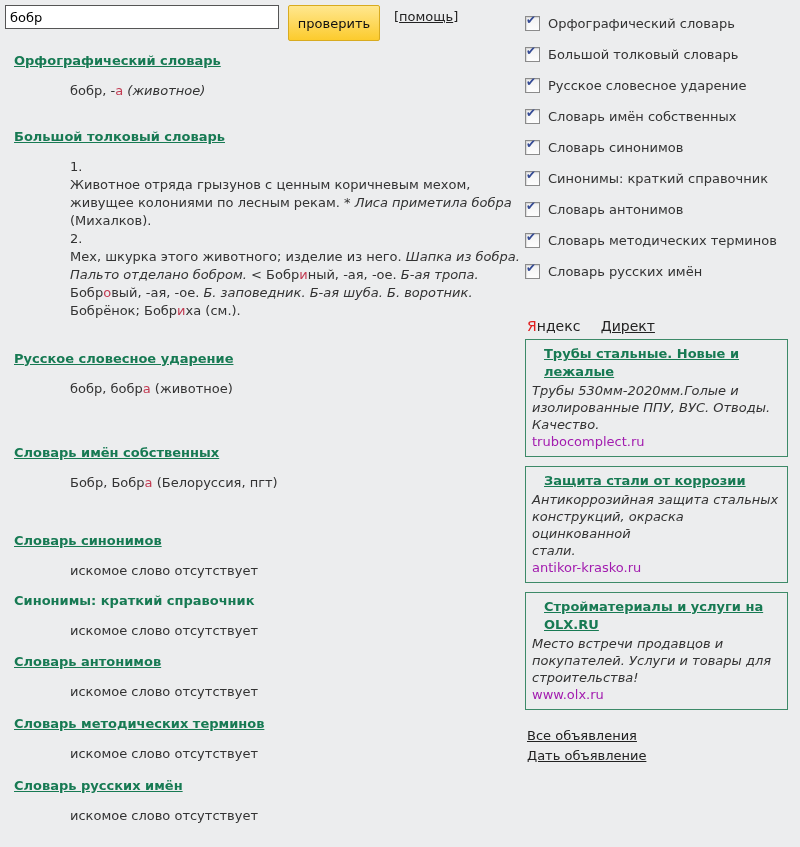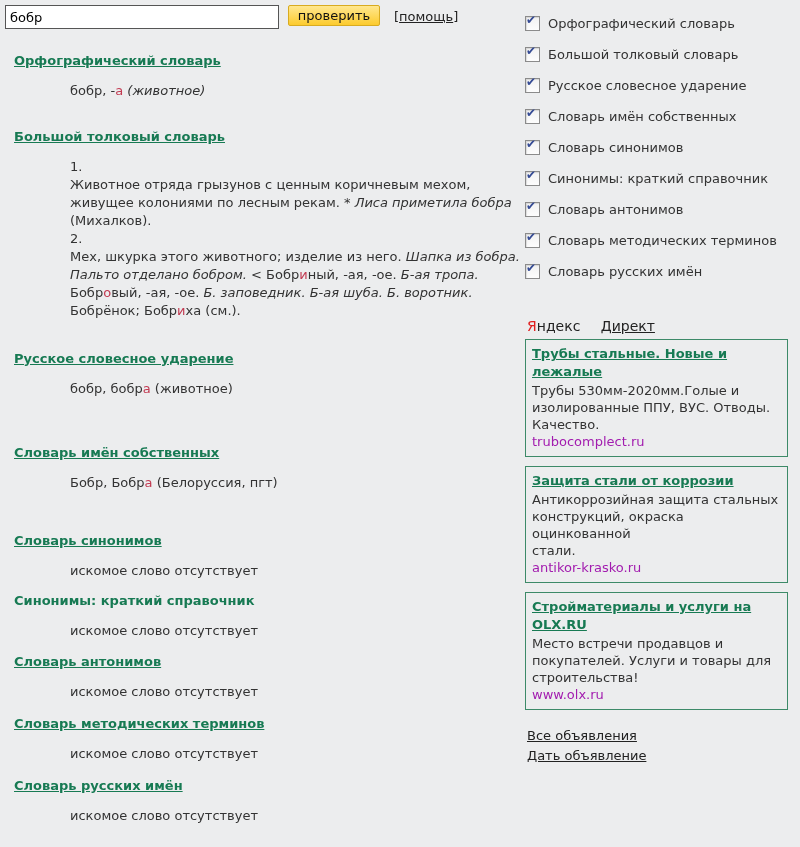--- a/index.html
+++ b/index.html
@@ -15,21 +15,21 @@
 
   
   .search-row{display:flex;align-items:flex-start;margin-bottom:23px;height:24px;}
   .search-input{
     width:264px;height:22px;box-sizing:content-box;
     border:1px solid #555;background:#fff;
     font-family:inherit;font-size:13px;color:#000;
     padding:0 4px;outline:none;
   }
   .check-btn{
-    margin-left:9px;width:92px;height:21px;
+    margin-left:9px;width:92px;height:36px;
     background:linear-gradient(#ffe78f,#fccb2d);
     border:1px solid #d8ab20;border-radius:2px;
     font-family:inherit;font-size:13px;color:#111;
     cursor:pointer;
   }
   .help-wrap{margin-left:14px;line-height:24px;color:#222;}
   .help-link{color:#222;text-decoration:underline;cursor:pointer;margin-top:28px;}
 
   
   .section{margin-bottom:28px;}
@@ -75,23 +75,23 @@
   .yd-link{margin-left:16px;color:#222;text-decoration:underline;cursor:pointer;}
 
   
   .ad{
     border:1px solid #3d8a68;
     width:250px;padding:5px 5px 6px 6px;
     margin-bottom:9px;
   }
   .ad-title{
     display:block;color:#177a53;font-weight:bold;
-    text-decoration:underline;cursor:pointer;line-height:18px;
-  }
-  .ad-text{line-height:17px;color:#333;margin-top:1px;}
+    text-decoration:underline;cursor:pointer;line-height:18px;margin-left:12px;
+  }
+  .ad-text{line-height:17px;color:#333;margin-top:1px;font-style:italic;}
   .ad-url{line-height:17px;color:#a21caf;}
 
   
   .footer-links{margin-top:16px;margin-left:2px;}
   .f-link{display:block;color:#222;text-decoration:underline;cursor:pointer;line-height:20px;}
 </style>
 </head>
 <body>
 
 <div class="left-col">

